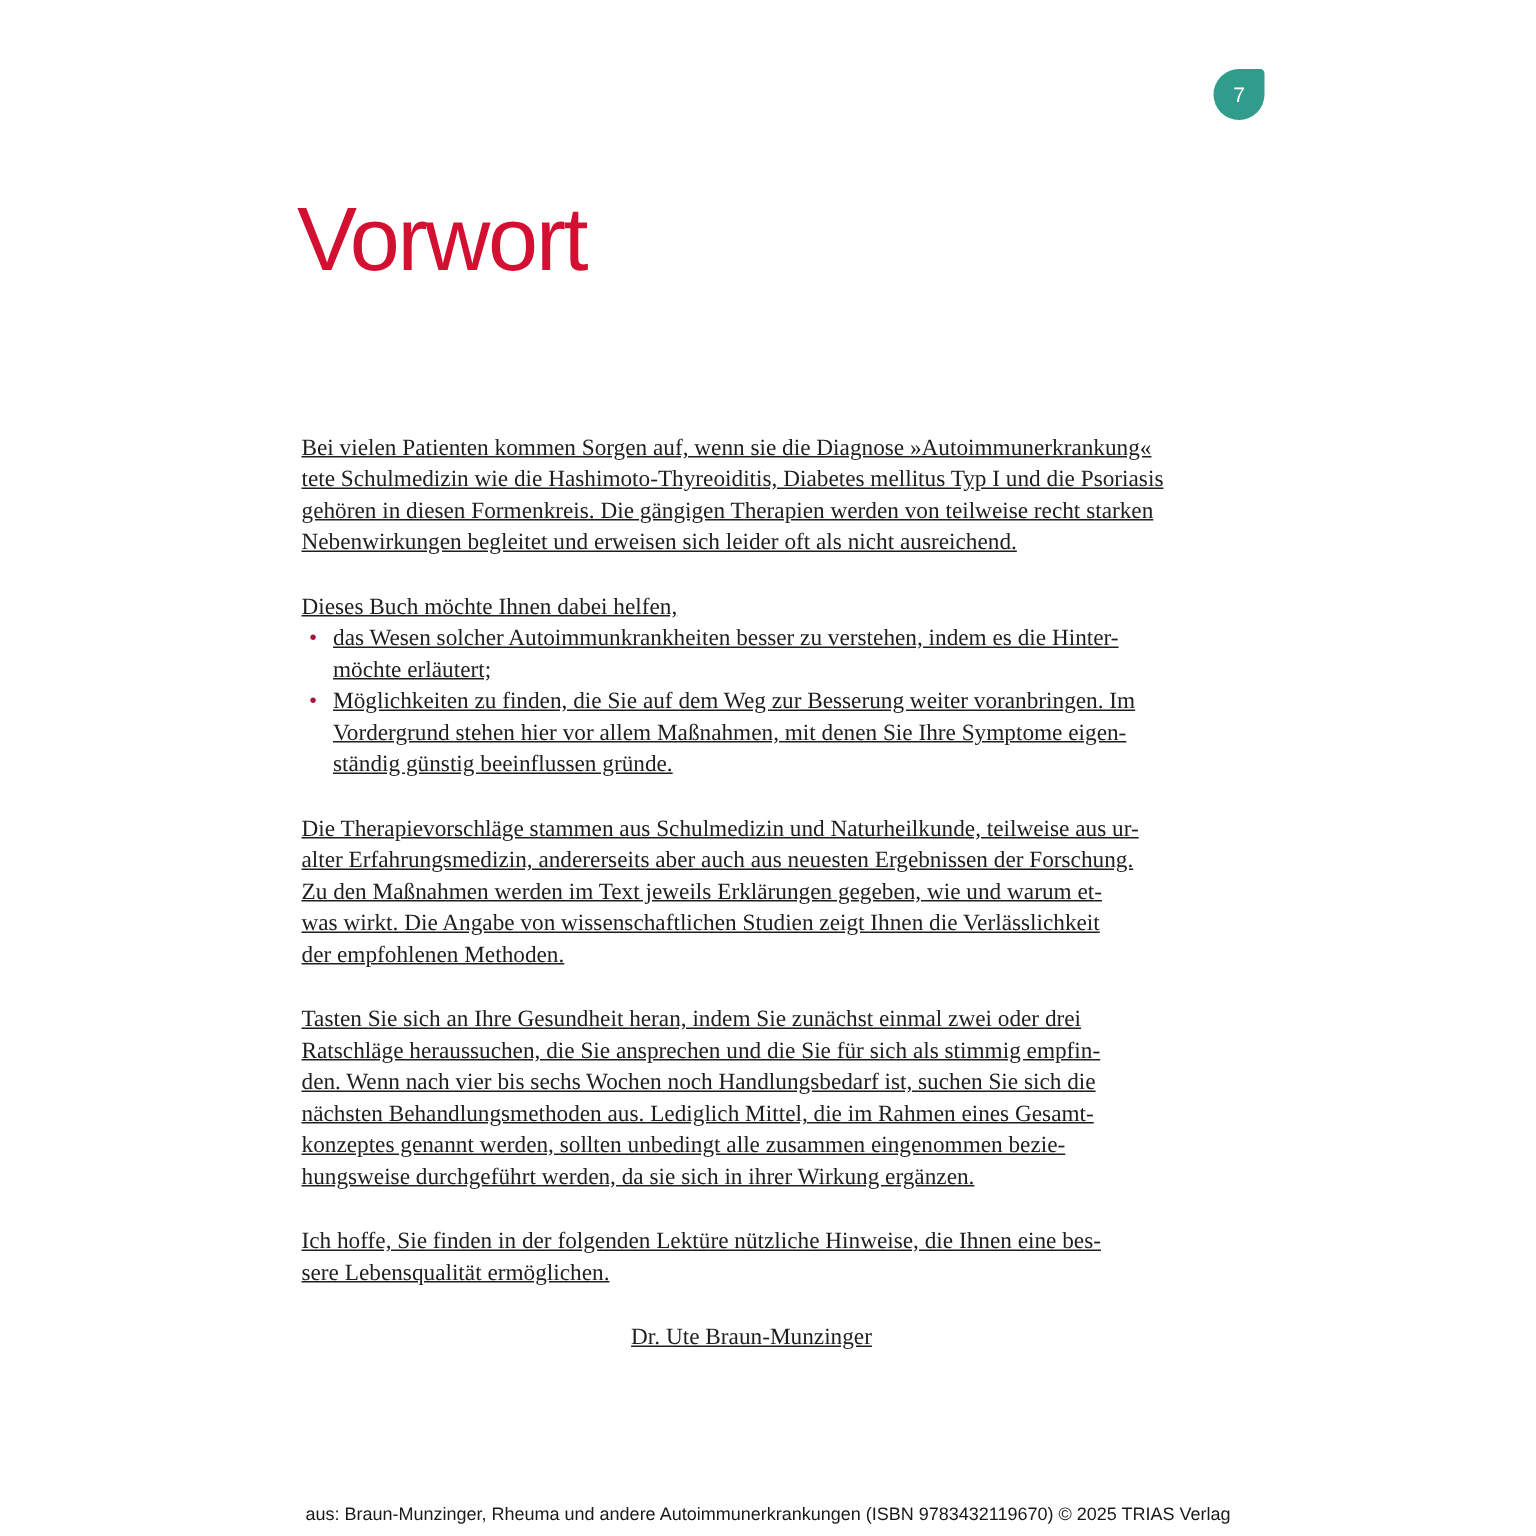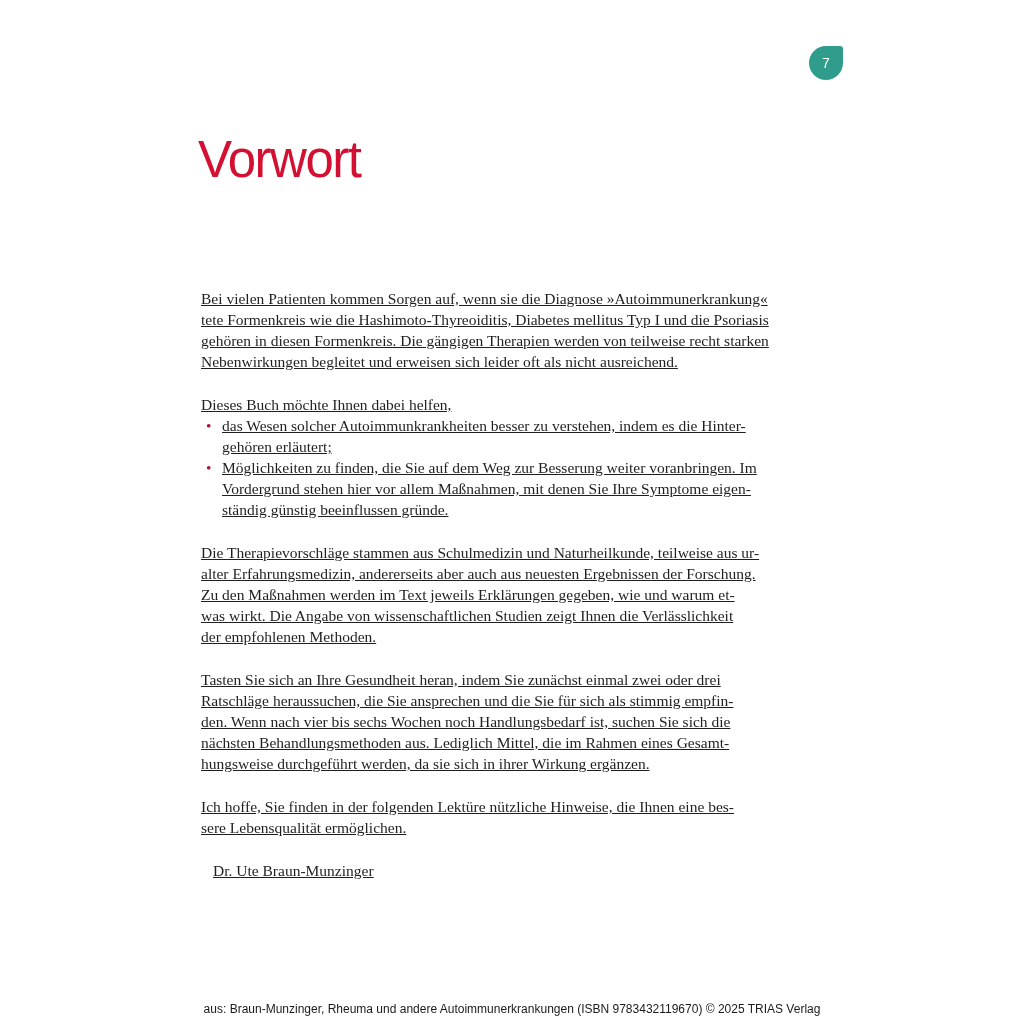--- a/index.html
+++ b/index.html
@@ -31,21 +31,21 @@
     font-family: "Liberation Sans", sans-serif;
     font-size: 14px;
   }
   h1.title {
     position: absolute;
     left: 198px;
     top: 130px;
     margin: 0;
     font-family: "Liberation Sans", sans-serif;
     font-weight: normal;
-    font-size: 51px;
+    font-size: 60px;
     line-height: 60px;
     letter-spacing: -1.5px;
     color: #d41032;
   }
   .content {
     position: absolute;
     left: 201px;
     top: 288px;
     width: 600px;
     font-size: 15.5px;
@@ -62,21 +62,21 @@
     padding-left: 21px;
   }
   .bullet-marker {
     position: absolute;
     left: 5px;
     top: 0;
     line-height: 21px;
     color: #a6163a;
     font-size: 15.5px;
   }
-  .signature { margin: 12px; }
+  .signature { margin: 12px; text-align: center; }
   .footer {
     position: absolute;
     left: 0;
     top: 1002px;
     width: 1024px;
     text-align: center;
     font-family: "Liberation Sans", sans-serif;
     font-size: 12px;
     color: #1a1a1a;
   }
@@ -89,31 +89,31 @@
   <div class="page-badge">
     <span>7</span>
   </div>
 
   <h1 class="title">Vorwort</h1>
 
   <div class="content">
 
     <div class="para">
       <div class="ln">Bei vielen Patienten kommen Sorgen auf, wenn sie die Diagnose »Autoimmunerkrankung«</div>
-      <div class="ln">tete Formenkreis wie die Hashimoto-Thyreoiditis, Diabetes mellitus Typ I und die Psoriasis</div>
+      <div class="ln">tete Schulmedizin wie die Hashimoto-Thyreoiditis, Diabetes mellitus Typ I und die Psoriasis</div>
       <div class="ln">gehören in diesen Formenkreis. Die gängigen Therapien werden von teilweise recht starken</div>
       <div class="ln">Nebenwirkungen begleitet und erweisen sich leider oft als nicht ausreichend.</div>
     </div>
 
     <div class="para">
       <div class="ln">Dieses Buch möchte Ihnen dabei helfen,</div>
       <div class="bullet-item">
         <span class="bullet-marker">•</span>
         <div class="ln">das Wesen solcher Autoimmunkrankheiten besser zu verstehen, indem es die Hinter-</div>
-        <div class="ln">gehören erläutert;</div>
+        <div class="ln">möchte erläutert;</div>
       </div>
       <div class="bullet-item">
         <span class="bullet-marker">•</span>
         <div class="ln">Möglichkeiten zu finden, die Sie auf dem Weg zur Besserung weiter voranbringen. Im</div>
         <div class="ln">Vordergrund stehen hier vor allem Maßnahmen, mit denen Sie Ihre Symptome eigen-</div>
         <div class="ln">ständig günstig beeinflussen gründe.</div>
       </div>
     </div>
 
     <div class="para">
@@ -122,20 +122,21 @@
       <div class="ln">Zu den Maßnahmen werden im Text jeweils Erklärungen gegeben, wie und warum et-</div>
       <div class="ln">was wirkt. Die Angabe von wissenschaftlichen Studien zeigt Ihnen die Verlässlichkeit</div>
       <div class="ln">der empfohlenen Methoden.</div>
     </div>
 
     <div class="para">
       <div class="ln">Tasten Sie sich an Ihre Gesundheit heran, indem Sie zunächst einmal zwei oder drei</div>
       <div class="ln">Ratschläge heraussuchen, die Sie ansprechen und die Sie für sich als stimmig empfin-</div>
       <div class="ln">den. Wenn nach vier bis sechs Wochen noch Handlungsbedarf ist, suchen Sie sich die</div>
       <div class="ln">nächsten Behandlungsmethoden aus. Lediglich Mittel, die im Rahmen eines Gesamt-</div>
+      <div class="ln">konzeptes genannt werden, sollten unbedingt alle zusammen eingenommen bezie-</div>
       <div class="ln">hungsweise durchgeführt werden, da sie sich in ihrer Wirkung ergänzen.</div>
     </div>
 
     <div class="para">
       <div class="ln">Ich hoffe, Sie finden in der folgenden Lektüre nützliche Hinweise, die Ihnen eine bes-</div>
       <div class="ln">sere Lebensqualität ermöglichen.</div>
     </div>
 
     <div class="para signature">
       <div class="ln">Dr. Ute Braun-Munzinger</div>

